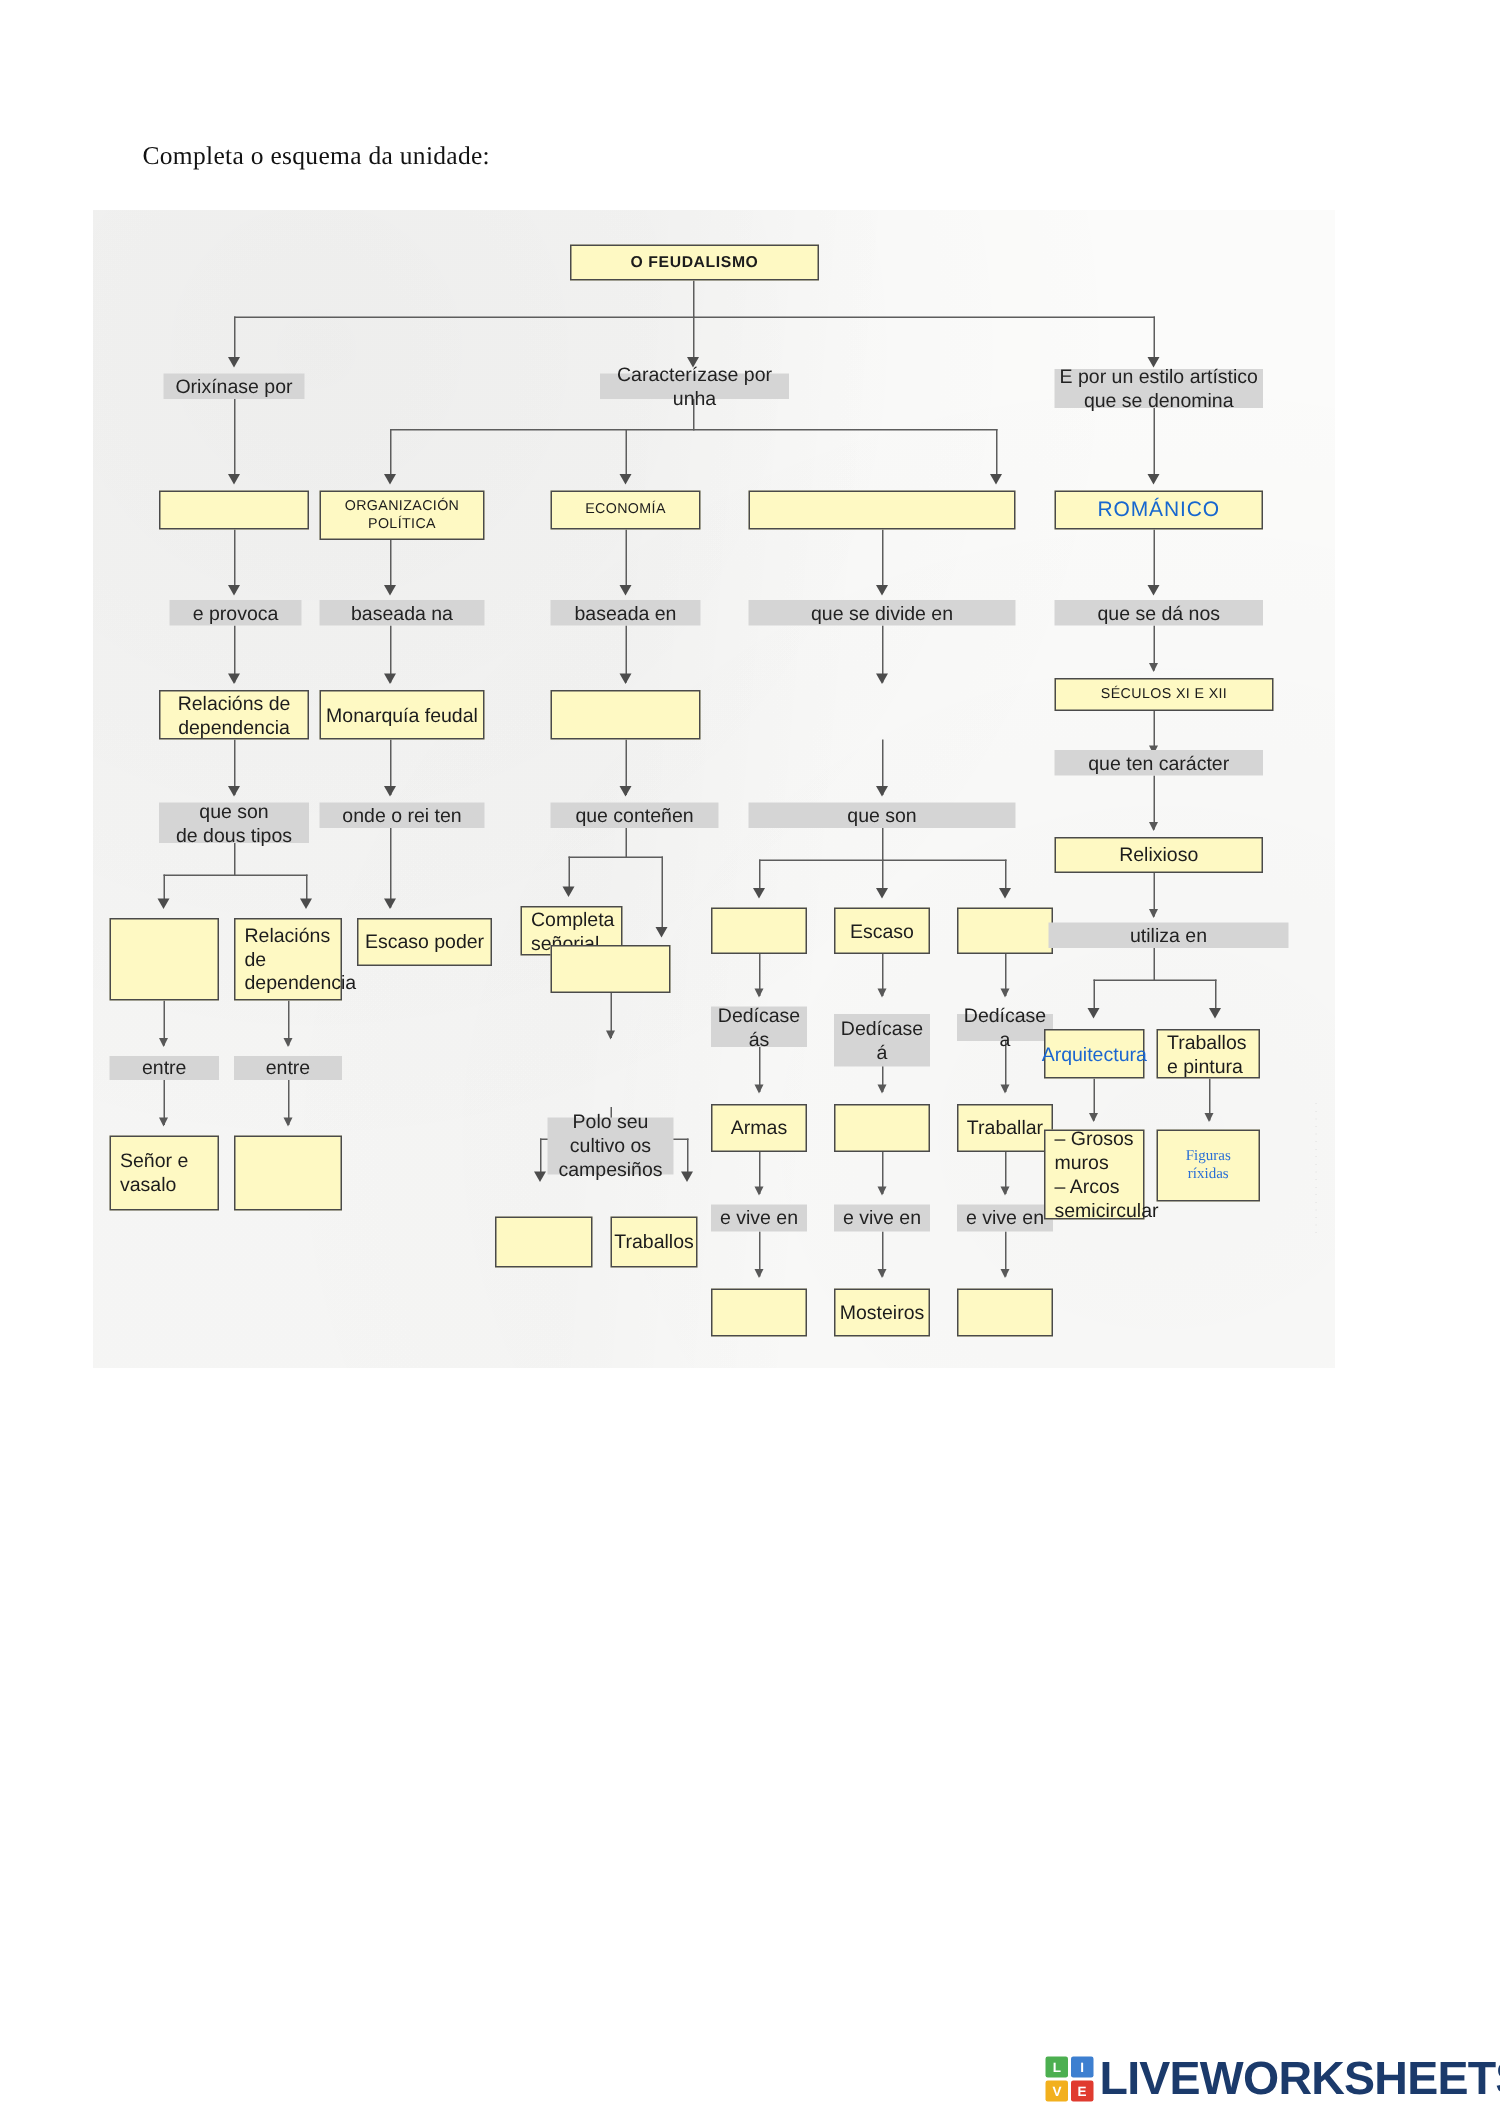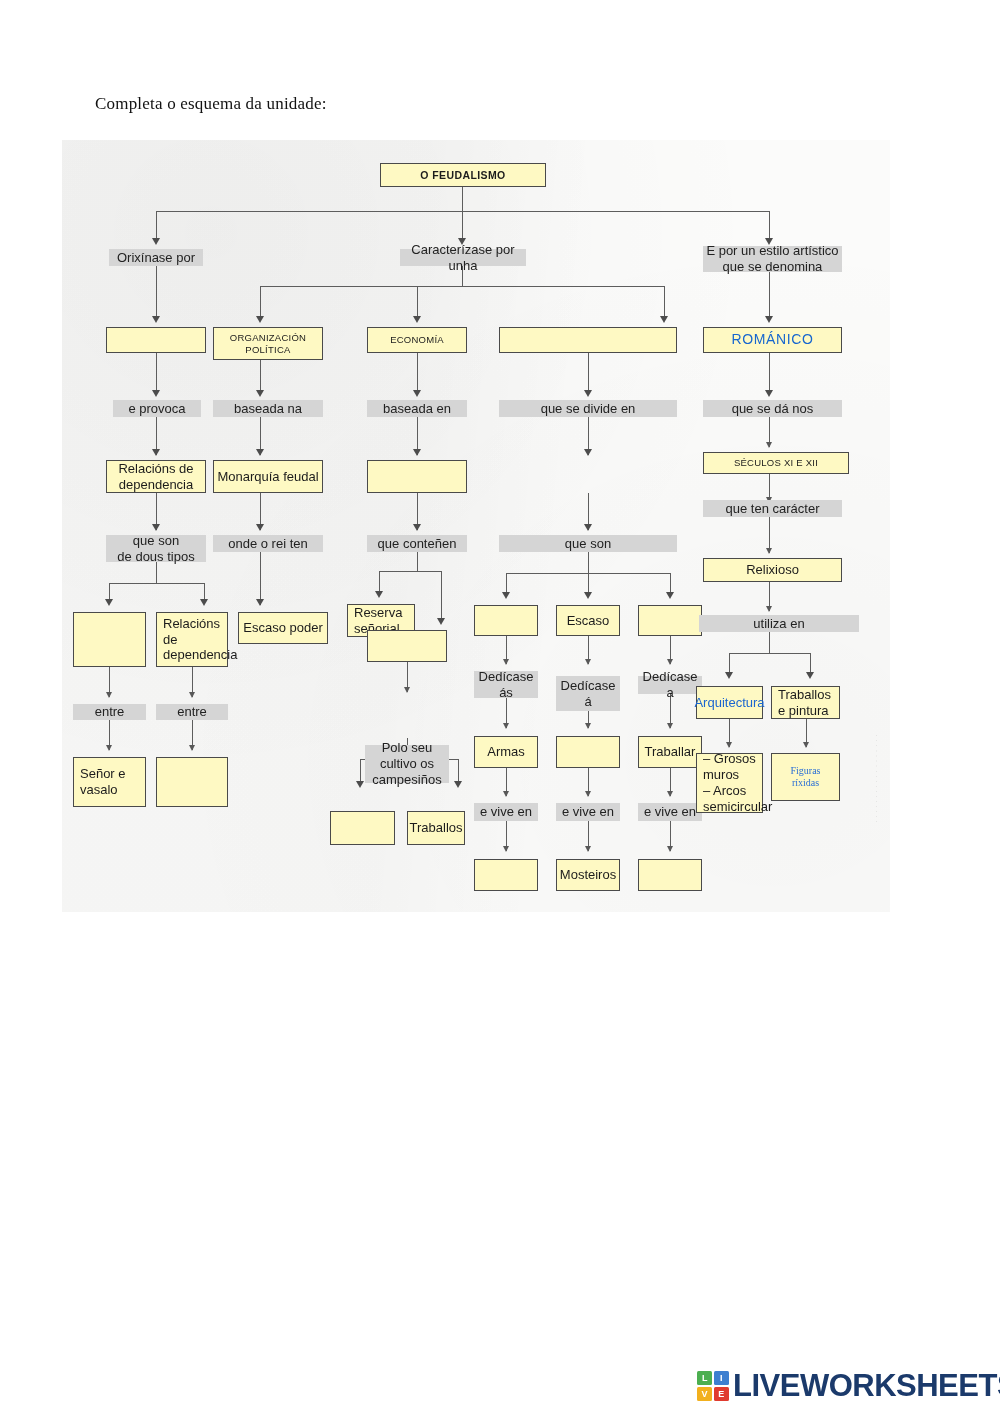--- a/index.html
+++ b/index.html
@@ -221,30 +221,30 @@
   <div class="ah" style="left:351px;top:250px;"></div>
 
   <div class="node lbl" style="left:305px;top:260px;width:100px;height:17px;">baseada en</div>
   <div class="ln v" style="left:355px;top:277px;height:38px;"></div>
   <div class="ah" style="left:351px;top:309px;"></div>
 
   <div class="node box blank" style="left:305px;top:320px;width:100px;height:33px;"></div>
   <div class="ln v" style="left:355px;top:353px;height:37px;"></div>
   <div class="ah" style="left:351px;top:384px;"></div>
 
-  <div class="node lbl" style="left:305px;top:395px;width:100px;height:17px;">que conteñen</div>
+  <div class="node lbl" style="left:305px;top:395px;width:112px;height:17px;">que conteñen</div>
 
   <div class="ln v" style="left:355px;top:412px;height:20px;"></div>
   <div class="ln h" style="left:317px;top:431px;width:63px;height:1.1px;"></div>
   <div class="ln v" style="left:317px;top:431px;height:24px;"></div>
   <div class="ln v" style="left:379px;top:431px;height:51px;"></div>
   <div class="ah" style="left:313px;top:451px;"></div>
   <div class="ah" style="left:375px;top:478px;"></div>
 
-  <div class="node box left" style="left:285px;top:464px;width:68px;height:33px;">Reserva
+  <div class="node box left" style="left:285px;top:464px;width:68px;height:33px;">Completa
 señorial</div>
   <div class="node box blank" style="left:305px;top:490px;width:80px;height:32px;"></div>
 
   <div class="ln v" style="left:345px;top:522px;height:30px;"></div>
   <div class="ah small" style="left:341.5px;top:547px;"></div>
 
   <div class="node lbl" style="left:303px;top:560px;width:84px;height:38px;margin-top:45px;">Polo seu
 cultivo os
 campesiños</div>
 

